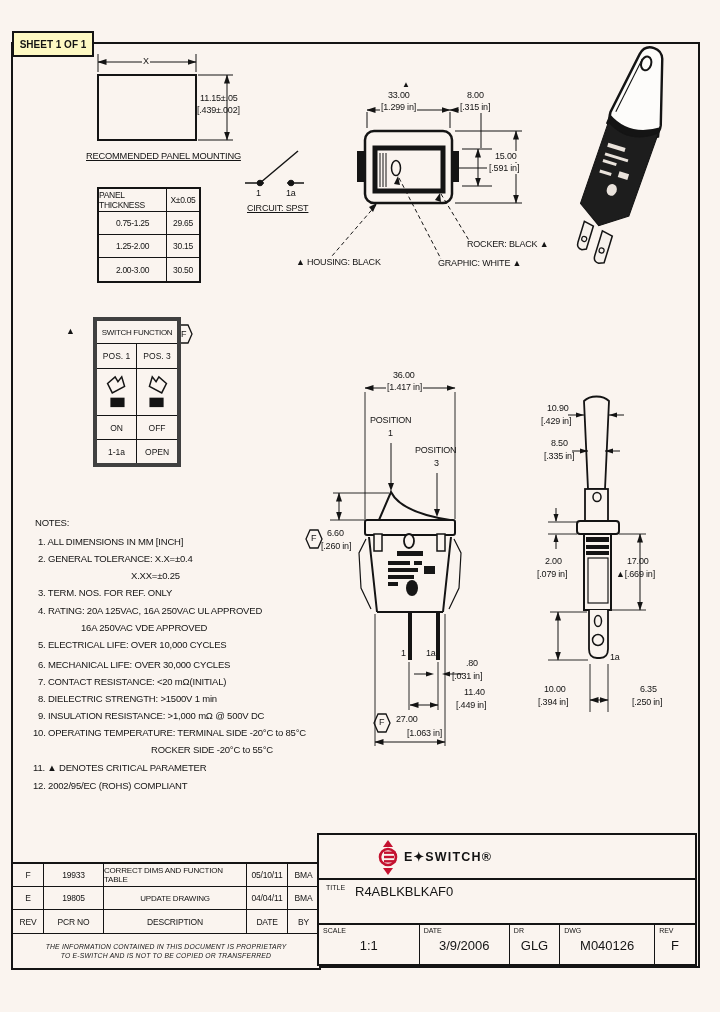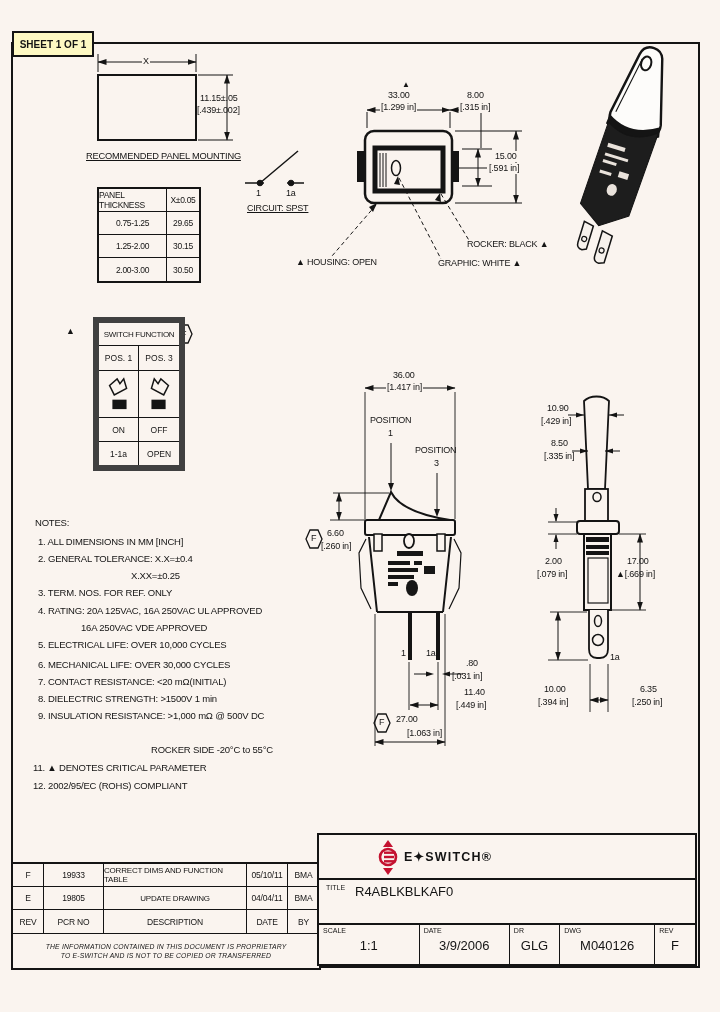--- a/index.html
+++ b/index.html
@@ -15,21 +15,21 @@
              background:#fef9c3;z-index:4;display:flex;align-items:center;justify-content:center;
              font-size:10px;font-weight:bold;letter-spacing:0;}
   
   .ptable{position:absolute;left:97px;top:187px;z-index:3;border:2px solid #141414;background:#faf4ef;
           display:grid;grid-template-columns:68px 32px;grid-auto-rows:23px;}
   .ptable div{border-right:1px solid #141414;border-bottom:1px solid #141414;display:flex;
               align-items:center;justify-content:center;font-size:8.5px;letter-spacing:-0.3px;}
   .ptable div:nth-child(2n){border-right:none;}
   .ptable div:nth-last-child(-n+2){border-bottom:none;}
   
-  .ftable{position:absolute;left:93px;top:317px;width:80px;z-index:3;border:6px solid #404040;background:#faf4ef;}
+  .ftable{position:absolute;left:93px;top:317px;width:80px;z-index:3;border:4px solid #404040;background:#faf4ef;}
   .ftable .fhead{height:22px;border-bottom:1px solid #141414;display:flex;align-items:center;
                  justify-content:center;font-size:8px;letter-spacing:-0.3px;}
   .frow{display:flex;border-bottom:1px solid #141414;}
   .frow:last-child{border-bottom:none;justify-content:flex-end;}
   .fcell{width:55px;display:flex;align-items:center;justify-content:center;font-size:8.5px;
          border-right:1px solid #141414;box-sizing:border-box;}
   .fcell:last-child{border-right:none;}
   .mir{transform:scaleX(-1);}
   
   .rtable{position:absolute;left:11px;top:862px;width:306px;z-index:3;border:2px solid #141414;background:#faf4ef;}
@@ -248,21 +248,21 @@
   <div class="t" style="left:286px;top:188px;">1a</div>
   <div class="t und" style="left:247px;top:203px;">CIRCUIT: SPST</div>
 
   <div class="t" style="left:402px;top:79px;font-size:8px;">▲</div>
   <div class="t bgp" style="left:387px;top:90px;">33.00</div>
   <div class="t bgp" style="left:380px;top:102px;">[1.299 in]</div>
   <div class="t bgp" style="left:466px;top:90px;">8.00</div>
   <div class="t bgp" style="left:459px;top:102px;">[.315 in]</div>
   <div class="t bgp" style="left:494px;top:151px;">15.00</div>
   <div class="t bgp" style="left:488px;top:163px;">[.591 in]</div>
-  <div class="t" style="left:296px;top:257px;">▲ HOUSING: OPEN</div>
+  <div class="t" style="left:296px;top:257px;">▲ HOUSING: BLACK</div>
   <div class="t" style="left:438px;top:258px;">GRAPHIC: WHITE ▲</div>
   <div class="t" style="left:467px;top:239px;">ROCKER: BLACK ▲</div>
 
   <div class="t" style="left:66px;top:326px;">▲</div>
   <div class="t" style="left:181px;top:329px;">F</div>
   <div class="ftable">
     <div class="fhead">SWITCH FUNCTION</div>
     <div class="frow" style="height:24px;">
       <div class="fcell">POS. 1</div>
       <div class="fcell">POS. 3</div>
@@ -296,20 +296,21 @@
   <div class="t note" style="left:38px;top:553px;">2. GENERAL TOLERANCE: X.X=±0.4</div>
   <div class="t note" style="left:131px;top:570px;">X.XX=±0.25</div>
   <div class="t note" style="left:38px;top:587px;">3. TERM. NOS. FOR REF. ONLY</div>
   <div class="t note" style="left:38px;top:605px;">4. RATING: 20A 125VAC, 16A 250VAC UL APPROVED</div>
   <div class="t note" style="left:81px;top:622px;">16A 250VAC VDE APPROVED</div>
   <div class="t note" style="left:38px;top:639px;">5. ELECTRICAL LIFE: OVER 10,000 CYCLES</div>
   <div class="t note" style="left:38px;top:659px;">6. MECHANICAL LIFE: OVER 30,000 CYCLES</div>
   <div class="t note" style="left:38px;top:676px;">7. CONTACT RESISTANCE: &lt;20 mΩ(INITIAL)</div>
   <div class="t note" style="left:38px;top:693px;">8. DIELECTRIC STRENGTH: &gt;1500V 1 min</div>
   <div class="t note" style="left:38px;top:710px;">9. INSULATION RESISTANCE: &gt;1,000 mΩ @ 500V DC</div>
+  <div class="t note" style="left:33px;top:727px;">10. OPERATING TEMPERATURE: TERMINAL SIDE -20°C to 85°C</div>
   <div class="t note" style="left:151px;top:744px;">ROCKER SIDE -20°C to 55°C</div>
   <div class="t note" style="left:33px;top:762px;">11. ▲ DENOTES CRITICAL PARAMETER</div>
   <div class="t note" style="left:33px;top:780px;">12. 2002/95/EC (ROHS) COMPLIANT</div>
 
   <div class="t bgp" style="left:392px;top:370px;">36.00</div>
   <div class="t bgp" style="left:386px;top:382px;">[1.417 in]</div>
   <div class="t" style="left:370px;top:415px;">POSITION</div>
   <div class="t" style="left:388px;top:428px;">1</div>
   <div class="t" style="left:415px;top:445px;">POSITION</div>
   <div class="t" style="left:434px;top:458px;">3</div>

